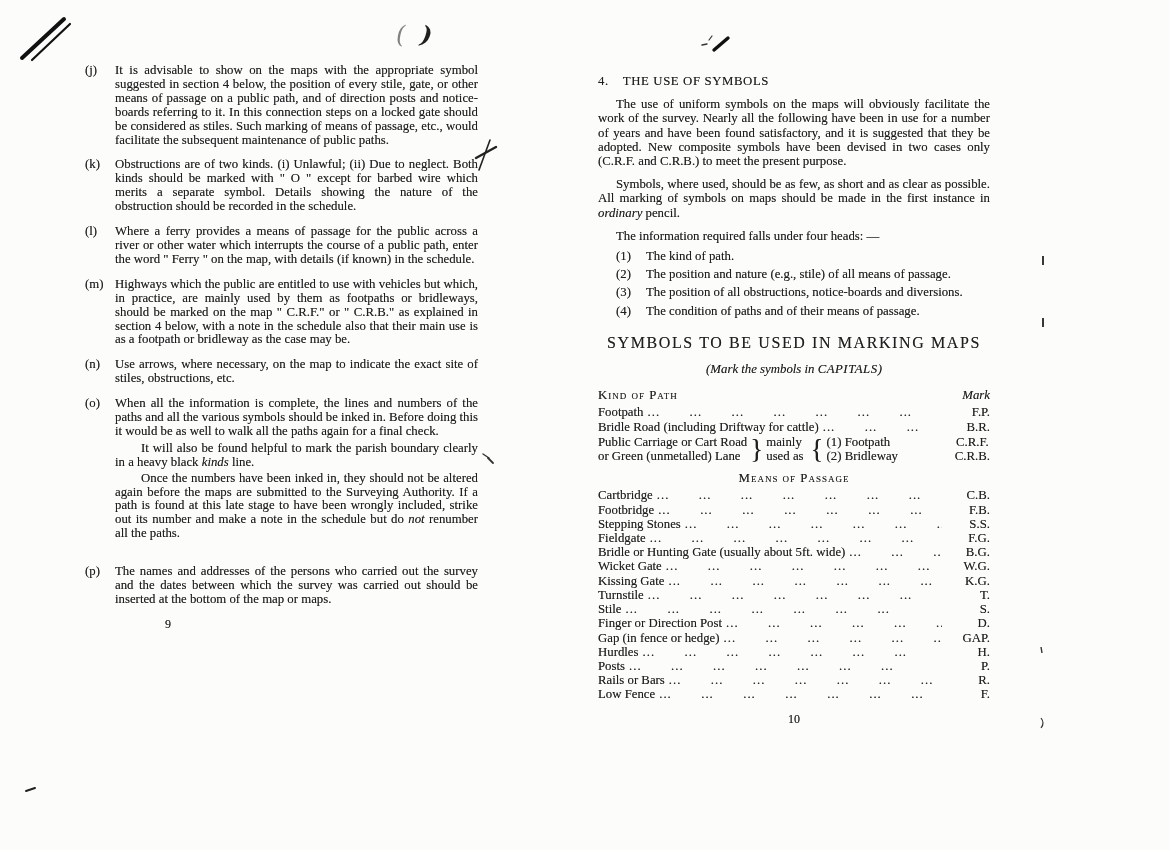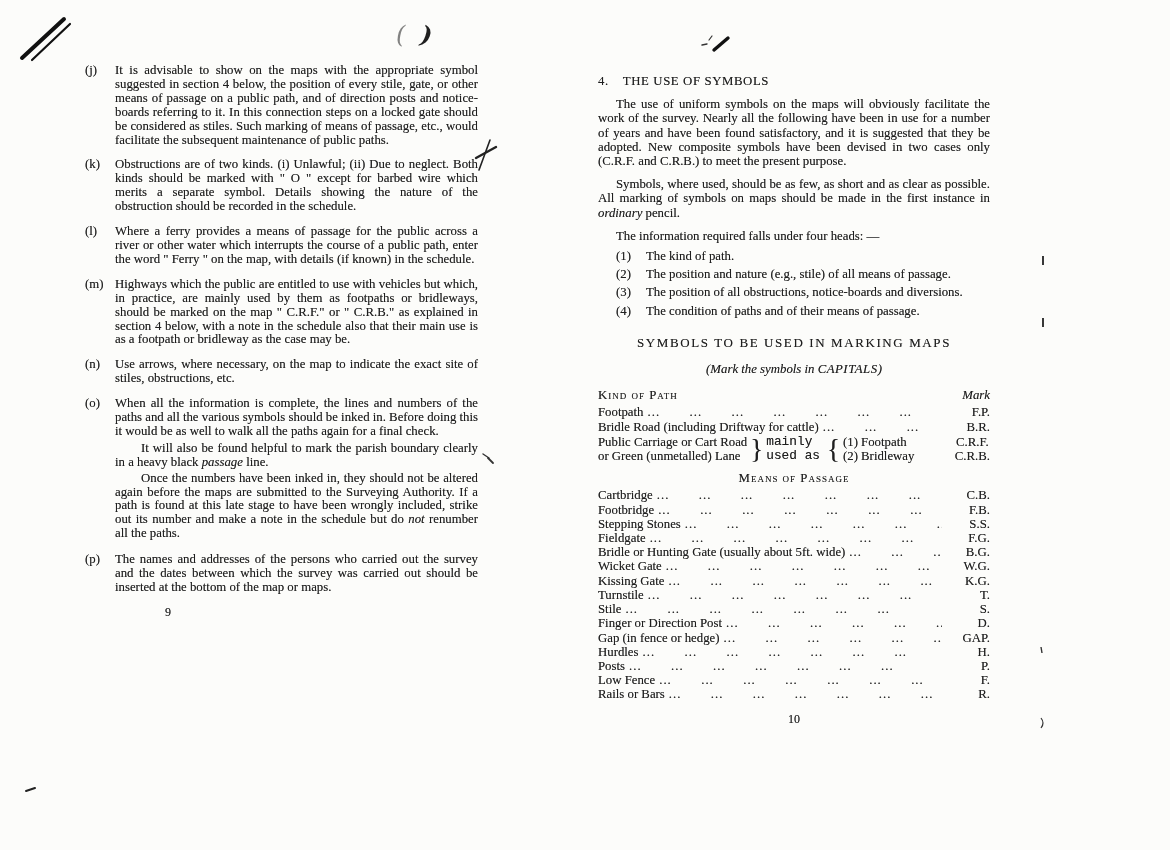--- a/index.html
+++ b/index.html
@@ -21,40 +21,40 @@
   .pageno-left{margin-left:80px;text-align:left;}
   
   .page-right{left:598px;top:74px;width:392px;font-size:12.8px;line-height:14.2px;}
   .section-head{letter-spacing:.6px;margin-bottom:9px;}
   .section-head .sec-num{margin-right:14px;}
   .body-para{text-align:justify;text-indent:18px;margin-bottom:9px;}
   .heads-intro{text-indent:18px;margin-bottom:6px;}
   .head-item{display:flex;margin:2px 0 4px 18px;}
   .head-num{width:30px;flex-shrink:0;}
   .head-text{flex:1;text-align:justify;}
-  .tbl-title{text-align:center;letter-spacing:1.6px;margin-top:18px;margin-bottom:12px;font-size:13px;}
+  .tbl-title{text-align:center;letter-spacing:1.6px;margin-top:18px;margin-bottom:12px;font-size:16px;}
   .tbl-sub{text-align:center;font-style:italic;margin-bottom:12px;}
   .tbl-sub .caps-word{font-variant:small-caps;letter-spacing:.5px;}
   .col-head{display:flex;align-items:baseline;margin-bottom:3px;}
   .col-head-name{flex:1;text-align:left;font-variant:small-caps;letter-spacing:1px;}
   .col-head-mark{width:46px;text-align:right;font-style:italic;}
   .trow{display:flex;align-items:baseline;}
   .trow .tname{white-space:nowrap;}
   .leader{flex:1;overflow:hidden;white-space:nowrap;margin:0 4px;}
   .leader::before{
     content:"...\00a0\00a0\00a0\00a0\00a0\00a0\00a0...\00a0\00a0\00a0\00a0\00a0\00a0\00a0...\00a0\00a0\00a0\00a0\00a0\00a0\00a0...\00a0\00a0\00a0\00a0\00a0\00a0\00a0...\00a0\00a0\00a0\00a0\00a0\00a0\00a0...\00a0\00a0\00a0\00a0\00a0\00a0\00a0...";
     letter-spacing:1px;color:#2a2a2a;
   }
   .tmark{min-width:44px;text-align:right;white-space:nowrap;}
   .means-head{text-align:center;font-variant:small-caps;letter-spacing:1px;margin:8px 0 3px 0;}
   
   .brace-group{display:flex;align-items:center;margin:1px 0 2px 0;}
   .bg-col div{white-space:nowrap;}
   .bg-brace{font-size:27px;font-weight:400;line-height:28px;padding:0 3px;transform:scaleY(1.05);}
-  .bg-mid{padding-right:4px;font-family:Liberation Mono, monospace;}
+  .bg-mid{padding-right:4px;}
   .bg-right{flex:1;}
   .bg-marks{text-align:center;}
   
   .annot{position:absolute;}
   .paren-mark{font-size:24px;font-style:italic;font-family:"DejaVu Serif",serif;}
   .paren-open{opacity:.55;}
   .paren-close{font-weight:700;transform:rotate(8deg);display:inline-block;margin-left:16px;}
 </style>
 </head>
 <body>
@@ -125,23 +125,23 @@
   <div class="para">
     <span class="plabel">(n)</span>
     <span class="ptext">Use arrows, where necessary, on the map to indicate the exact site of stiles, obstructions, etc.</span>
   </div>
 
   <div class="para" style="margin-bottom:3px;">
     <span class="plabel">(o)</span>
     <span class="ptext">When all the information is complete, the lines and numbers of the paths and all the various symbols should be inked in.  Before doing this it would be as well to walk all the paths again for a final check.</span>
   </div>
 
-  <div class="subpara"><span>It will also be found helpful to mark the parish boundary clearly in a heavy black </span><i>passage</i><span> line.</span></div>
-
-  <div class="subpara" style="margin-bottom:12px;"><span>Once the numbers have been inked in, they should not be altered again before the maps are submitted to the Surveying Authority.  If a path is found at this late stage to have been wrongly included, strike out its number and make a note in the schedule but do </span><i>not</i><span> renumber all the paths.</span></div>
+  <div class="subpara"><span>It will also be found helpful to mark the parish boundary clearly in a heavy black </span><i>kinds</i><span> line.</span></div>
+
+  <div class="subpara" style="margin-bottom:24px;"><span>Once the numbers have been inked in, they should not be altered again before the maps are submitted to the Surveying Authority.  If a path is found at this late stage to have been wrongly included, strike out its number and make a note in the schedule but do </span><i>not</i><span> renumber all the paths.</span></div>
 
   <div class="para">
     <span class="plabel">(p)</span>
     <span class="ptext">The names and addresses of the persons who carried out the survey and the dates between which the survey was carried out should be inserted at the bottom of the map or maps.</span>
   </div>
 
   <div class="pageno pageno-left">9</div>
 </div>
 
 <div class="page page-right ink">
@@ -275,24 +275,24 @@
       <span class="tname">Hurdles</span>
       <span class="leader"></span>
       <span class="tmark">H.</span>
     </div>
   <div class="trow">
       <span class="tname">Posts</span>
       <span class="leader"></span>
       <span class="tmark">P.</span>
     </div>
   <div class="trow">
+      <span class="tname">Rails or Bars</span>
+      <span class="leader"></span>
+      <span class="tmark">R.</span>
+    </div>
+  <div class="trow">
       <span class="tname">Low Fence</span>
       <span class="leader"></span>
       <span class="tmark">F.</span>
-    </div>
-  <div class="trow">
-      <span class="tname">Rails or Bars</span>
-      <span class="leader"></span>
-      <span class="tmark">R.</span>
     </div>
 
   <div class="pageno">10</div>
 </div>
 
 </body></html>

